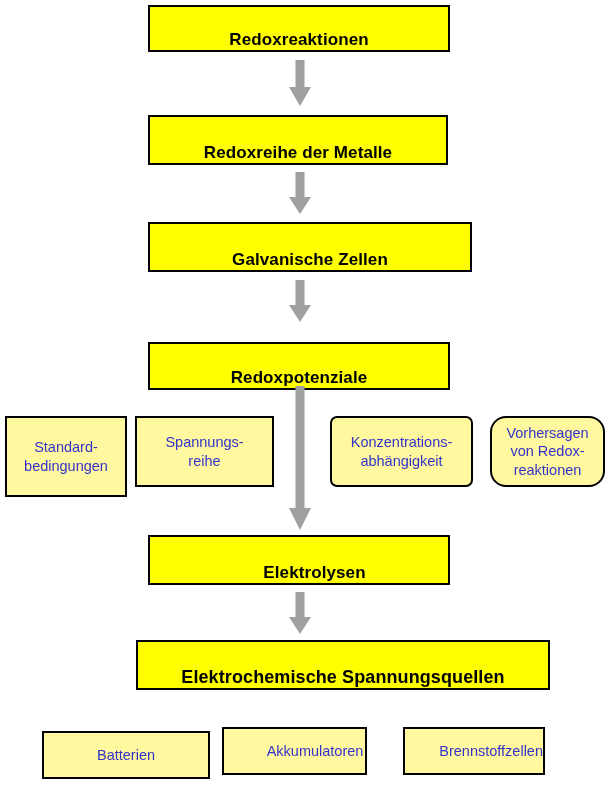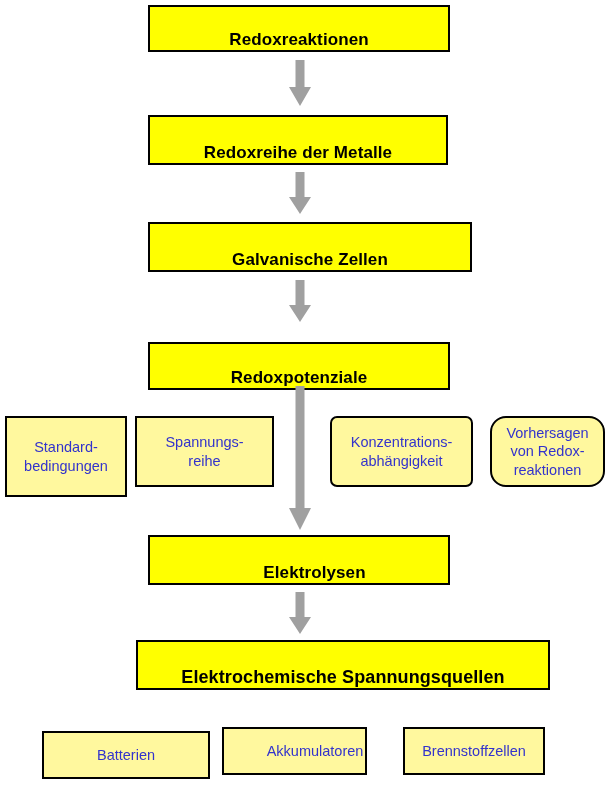--- a/index.html
+++ b/index.html
@@ -109,21 +109,21 @@
   </div>
 
   <div class="sub-box" style="left:42px; top:731px; width:168px; height:48px;">
     <span>Batterien</span>
   </div>
 
   <div class="sub-box" style="left:222px; top:727px; width:145px; height:48px;padding-left:41px;">
     <span>Akkumulatoren</span>
   </div>
 
-  <div class="sub-box" style="left:403px; top:727px; width:142px; height:48px;">
+  <div class="sub-box" style="left:403px; top:727px; width:142px; height:48px;justify-content:flex-end;">
     <span>Brennstoffzellen</span>
   </div>
 
   <div class="arrow" style="left:288px; top:60px;">
     <svg width="24" height="48" viewBox="0 0 24 48">
       <polygon points="7.5,0 16.5,0 16.5,27 23,27 12,46 1,27 7.5,27" fill="#a0a0a0"></polygon>
     </svg>
   </div>
 
   <div class="arrow" style="left:288px; top:172px;">

